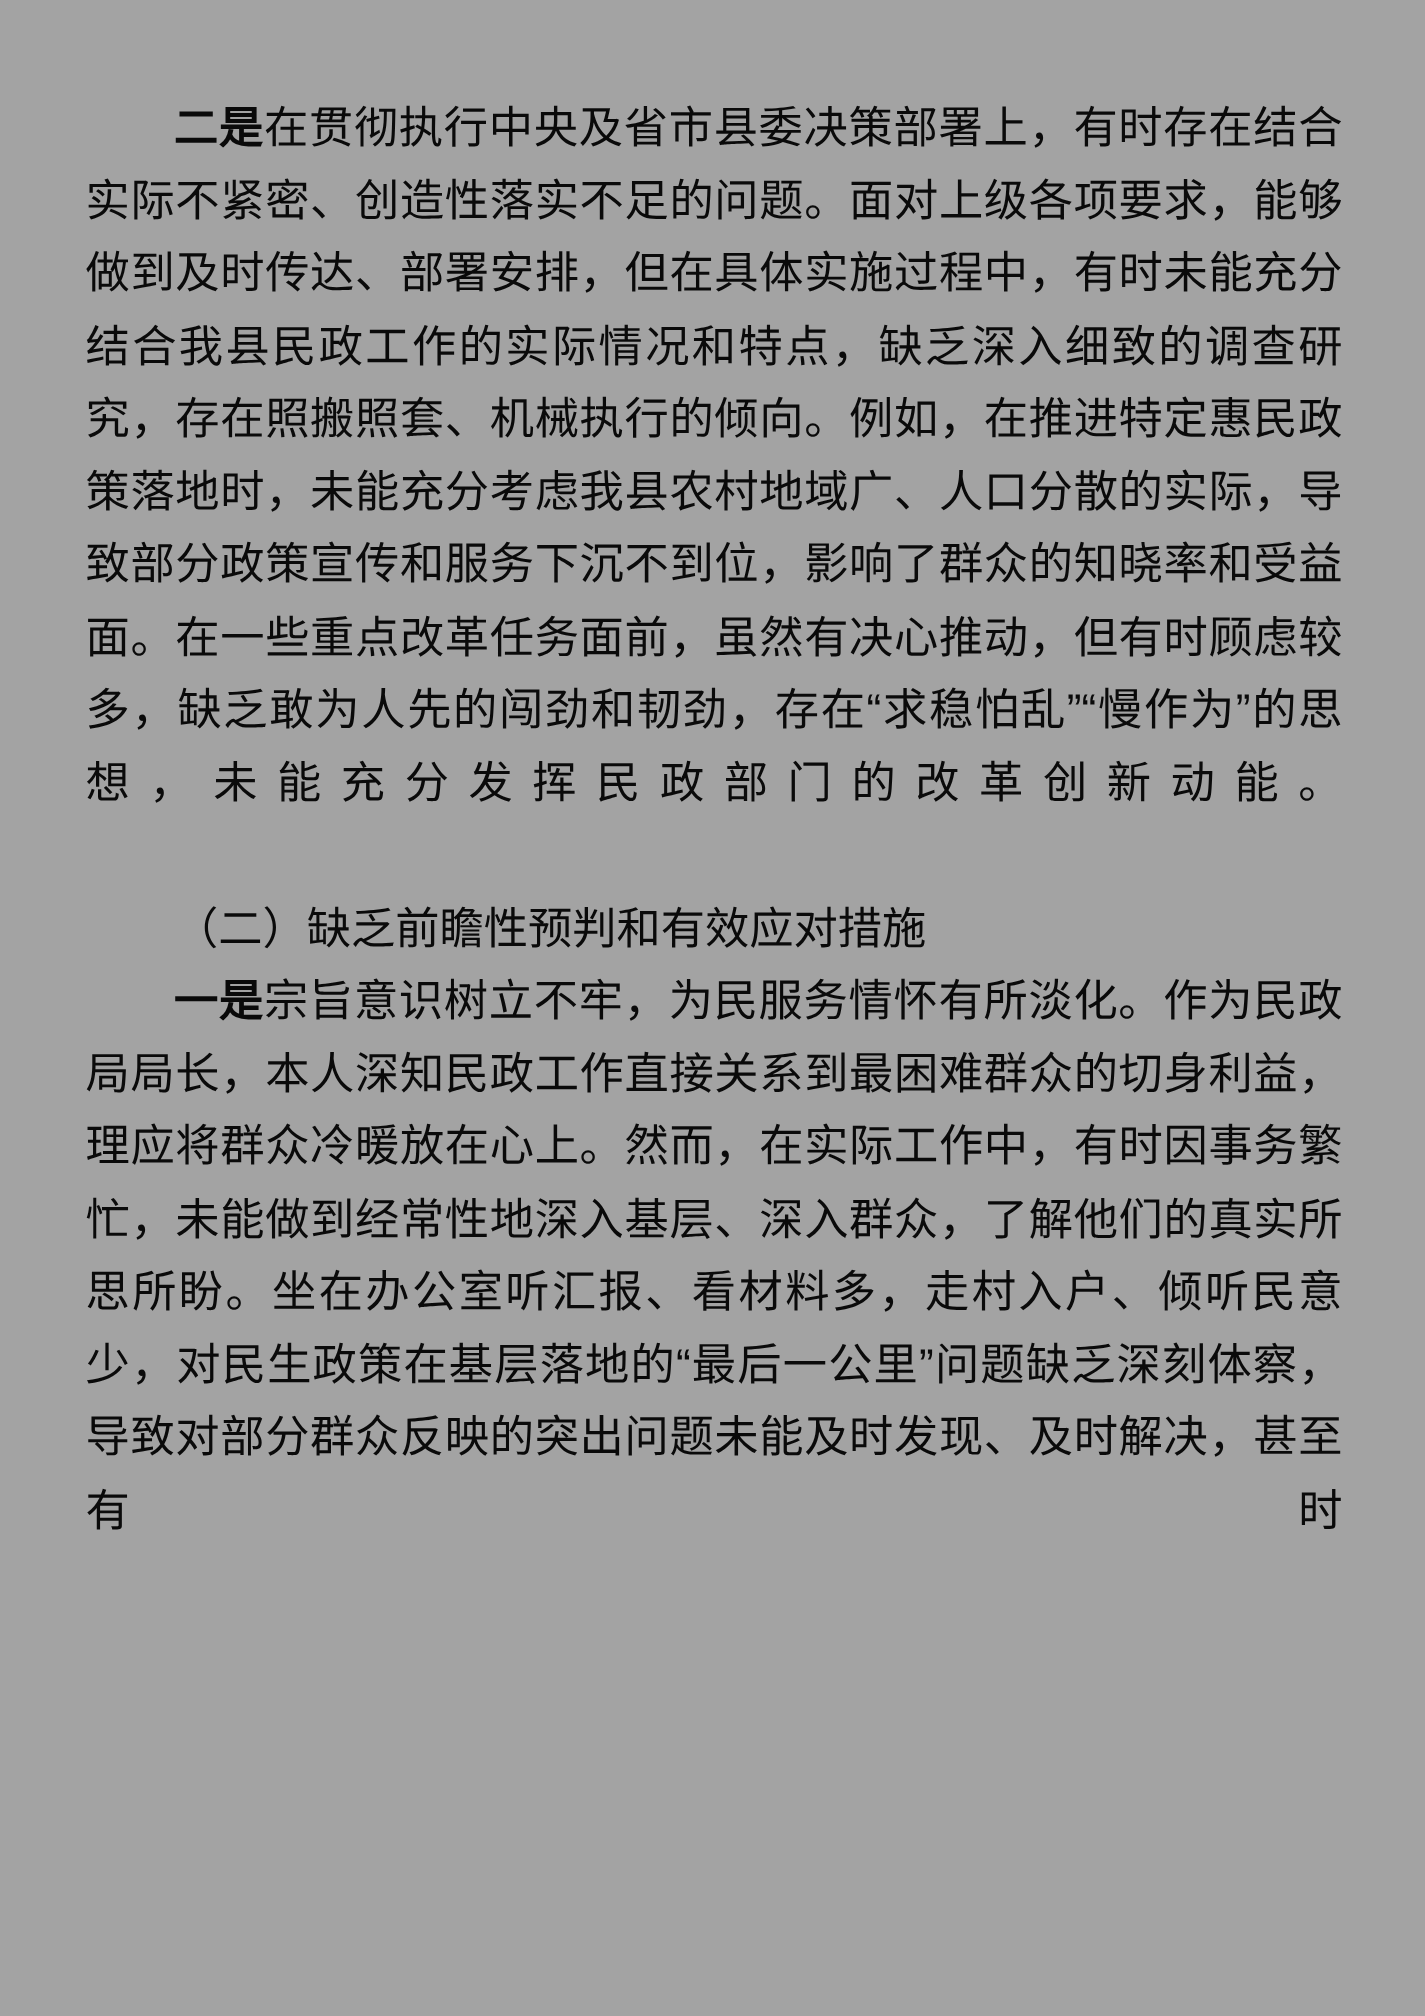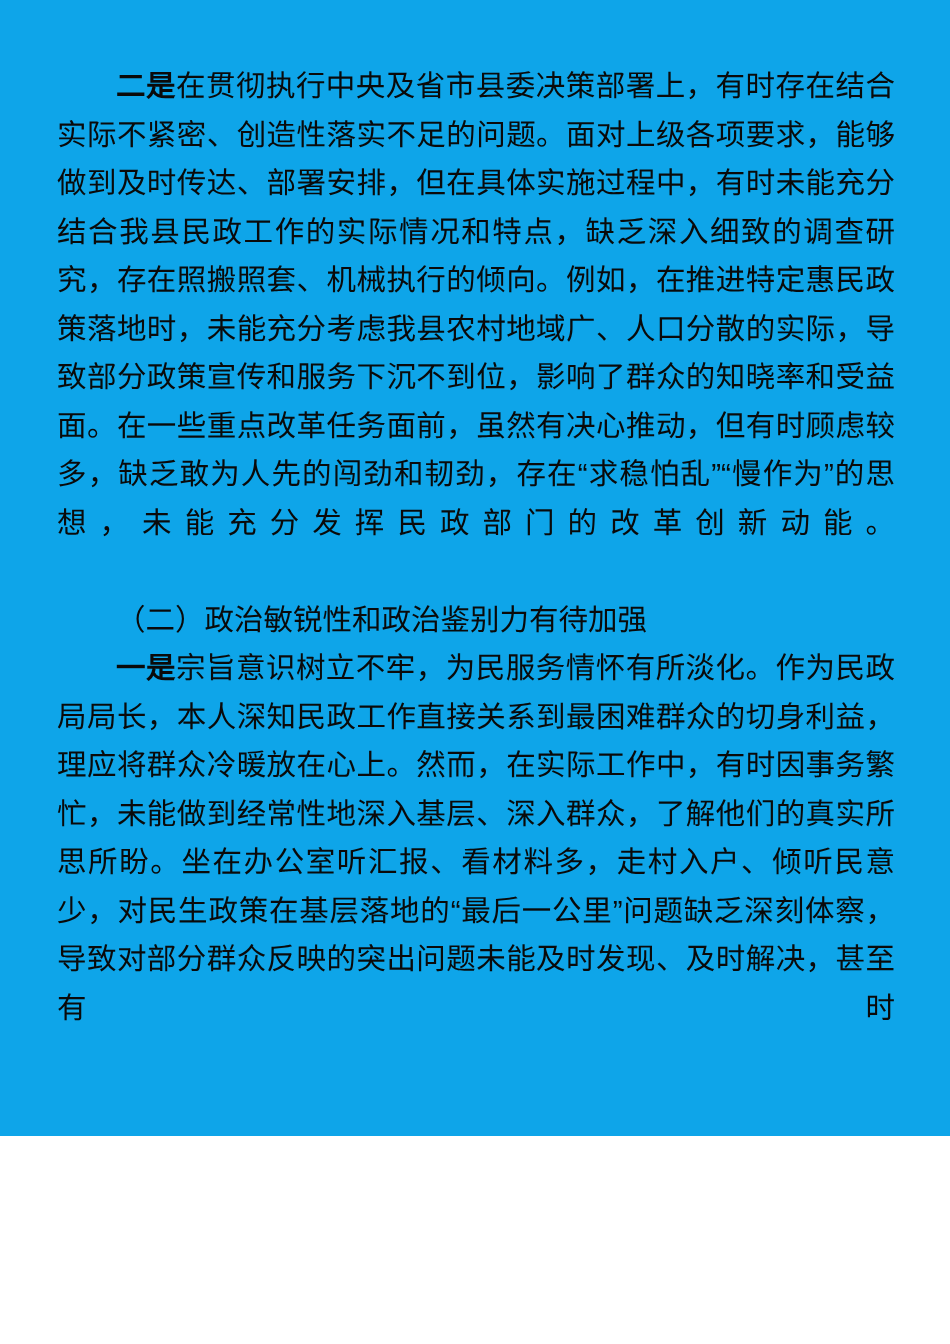--- a/index.html
+++ b/index.html
@@ -4,22 +4,22 @@
 <title>对照检查材料</title>
 <style>
   html, body {
     margin: 0;
     padding: 0;
     background: #ffffff;
   }
   .page {
     position: relative;
     width: 950px;
-    height: 1136px;
-    background: #0ea5e9;
+    height: 1344px;
+    background: #a3a3a3;
     box-sizing: border-box;
     padding: 62px 55px 0 57px;
     overflow: hidden;
   }
   .doc-body {
     font-family: "Liberation Sans", "DejaVu Sans", sans-serif;
     font-size: 29.5px;
     line-height: 48.5px;
     color: #0a0a0a;
     text-align: justify;
@@ -51,16 +51,16 @@
   }
   p.nojust::after { display: none; }
 </style>
 </head>
 <body>
 
 <div class="page">
   <div class="doc-body" id="doc-body">
 
   <p class="para"><span class="lead">二是</span><span>在贯彻执行中央及省市县委决策部署上，有时存在结合实际不紧密、创造性落实不足的问题。面对上级各项要求，能够做到及时传达、部署安排，但在具体实施过程中，有时未能充分结合我县民政工作的实际情况和特点，缺乏深入细致的调查研究，存在照搬照套、机械执行的倾向。例如，在推进特定惠民政策落地时，未能充分考虑我县农村地域广、人口分散的实际，导致部分政策宣传和服务下沉不到位，影响了群众的知晓率和受益面。在一些重点改革任务面前，虽然有决心推动，但有时顾虑较多，缺乏敢为人先的闯劲和韧劲，存在“求稳怕乱”“慢作为”的思想，未能充分发挥民政部门的改革创新动能。</span></p>
-      <p class="heading-para nojust"><span>（二）政治敏锐性和政治鉴别力有待加强</span></p>
+      <p class="heading-para nojust"><span>（二）缺乏前瞻性预判和有效应对措施</span></p>
       <p class="para"><span class="lead">一是</span><span>宗旨意识树立不牢，为民服务情怀有所淡化。作为民政局局长，本人深知民政工作直接关系到最困难群众的切身利益，理应将群众冷暖放在心上。然而，在实际工作中，有时因事务繁忙，未能做到经常性地深入基层、深入群众，了解他们的真实所思所盼。坐在办公室听汇报、看材料多，走村入户、倾听民意少，对民生政策在基层落地的“最后一公里”问题缺乏深刻体察，导致对部分群众反映的突出问题未能及时发现、及时解决，甚至有时</span></p>
     </div>
 </div>
 
 </body></html>

